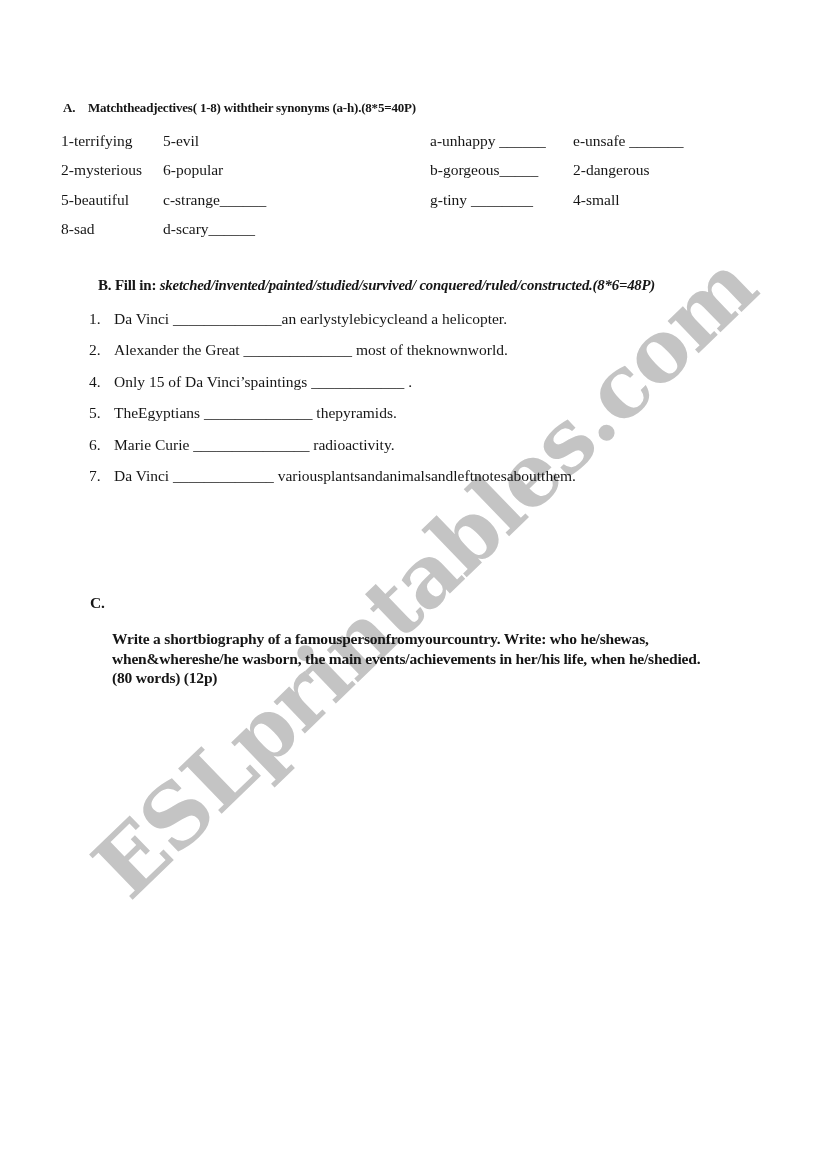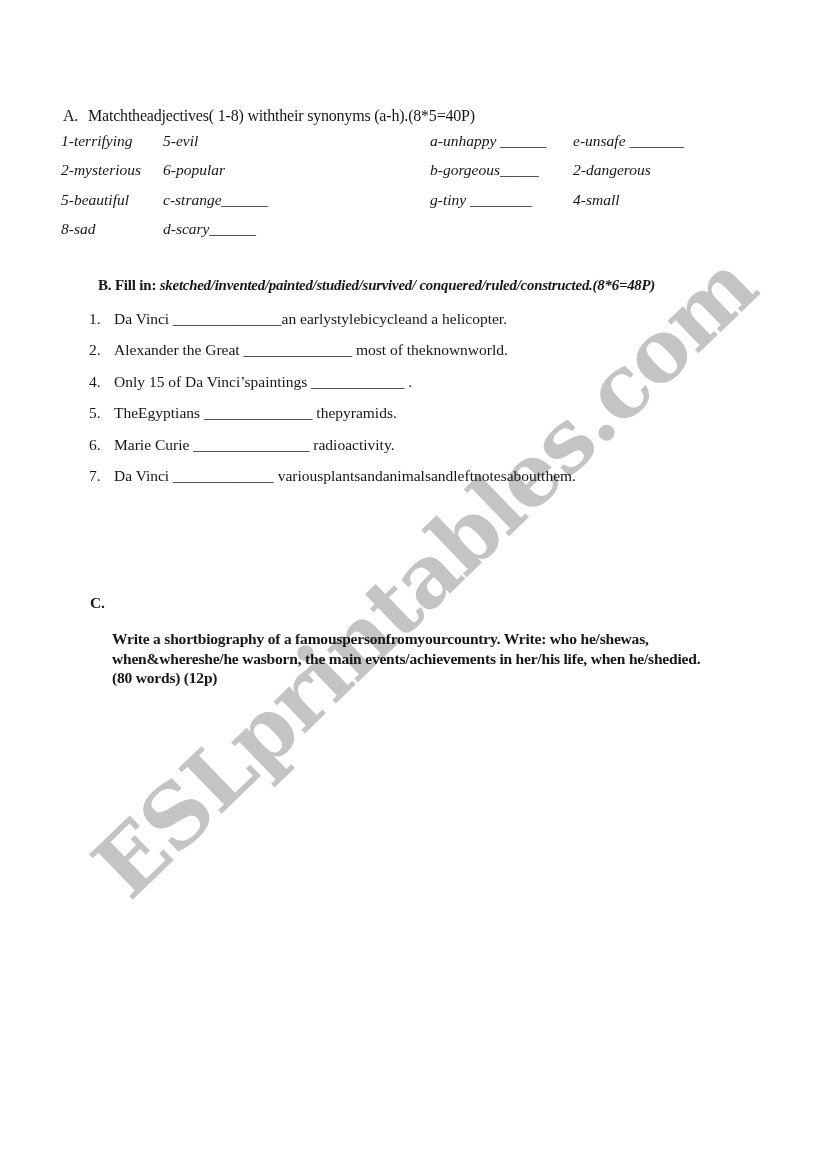--- a/index.html
+++ b/index.html
@@ -26,38 +26,36 @@
     white-space: nowrap;
     z-index: 0;
     user-select: none;
   }
   .content { position: absolute; inset: 0; z-index: 1; }
 
   
   .a-header {
     position: absolute;
     left: 63px; top: 100px;
-    font-weight: normal;
-    font-size: 16px;
+    font-weight: bold;
+    font-size: 13px;
     letter-spacing: -0.2px;
     white-space: nowrap;
-    margin-top: 7px;
   }
   .a-header .marker { display: inline-block; width: 25px; }
   .a-grid {
     position: absolute;
     left: 61px; top: 126px;
     width: 740px;
     display: grid;
     grid-template-columns: 102px 267px 143px 1fr;
     grid-auto-rows: 29.3px;
     font-size: 15.5px;
     line-height: 29.3px;
     white-space: nowrap;
-    font-style: italic;
   }
   
   .b-header {
     position: absolute;
     left: 98px; top: 277px;
     font-size: 15px;
     font-weight: bold;
     letter-spacing: -0.2px;
     white-space: nowrap;
   }

